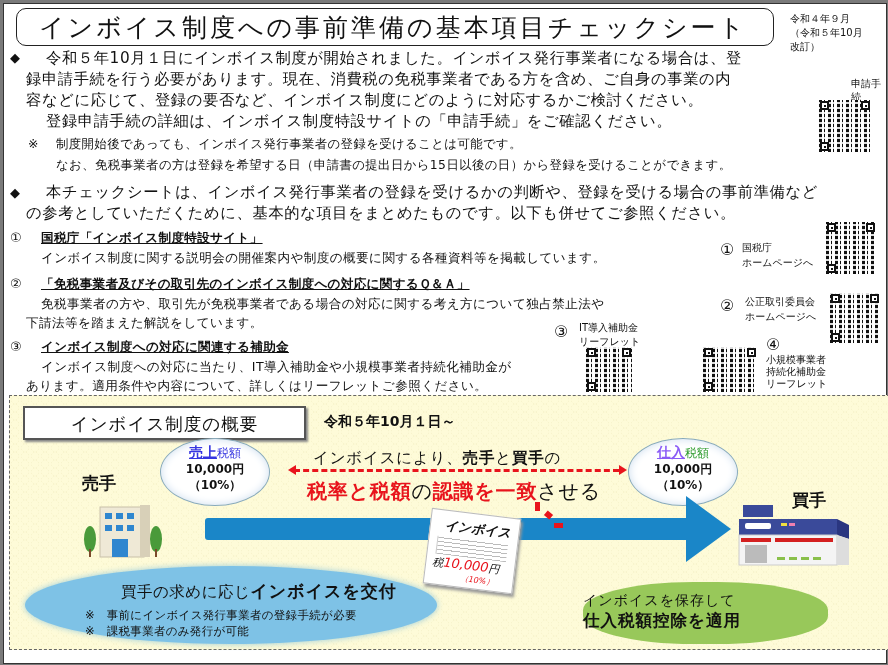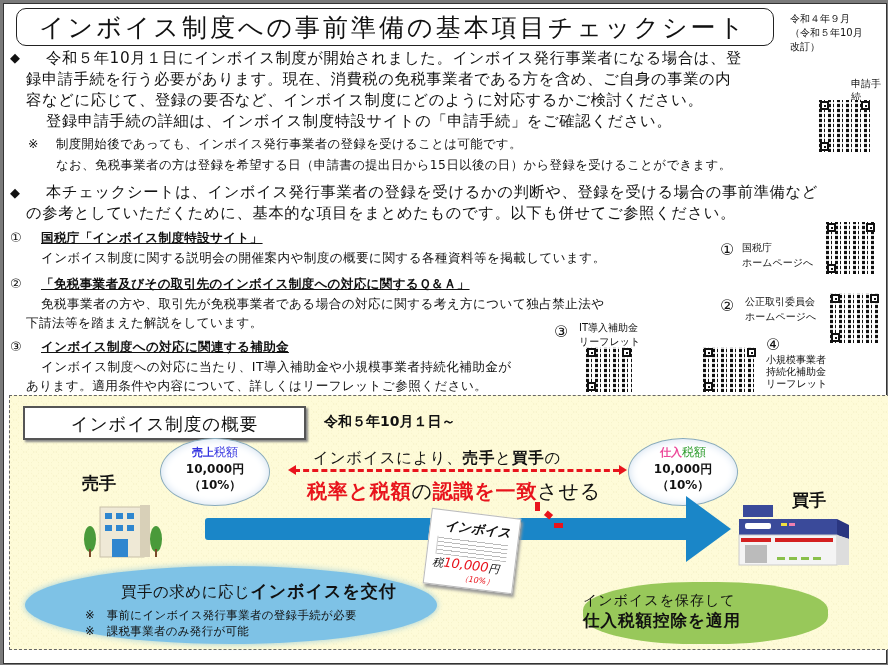--- a/index.html
+++ b/index.html
@@ -27,21 +27,21 @@
   
   .diagram { position:absolute; left:5px; top:391px; width:864px; height:253px; border:1.5px dashed #666;
              background-color:#fefbd8;
              background-image:radial-gradient(circle at 50% 50%, transparent 55%, rgba(220,210,150,.35) 57%, transparent 62%);
              background-size:10px 8px;padding-left:45px; }
   .ov-box { position:absolute; left:13px; top:10px; width:283px; height:34px; border:2px solid #555; background:#fff;
             box-shadow:2px 2px 2px #888; font-size:17.5px; line-height:32px; text-align:center; letter-spacing:1px; box-sizing:border-box; }
   .ov-date { position:absolute; left:314px; top:17px; font-size:14px; font-weight:bold; }
   .bubble { position:absolute; width:108px; height:66px; border:1px solid #8ab; border-radius:50%; background:#fff;
             box-shadow:inset 0 0 8px #cde; text-align:center; font-size:12px; font-weight:bold; line-height:16px; }
-  .bubble .h { font-size:11px; }
+  .bubble .h { font-size:14px;text-decoration:underline; }
   .role { position:absolute; font-size:17px; font-weight:bold; }
   .mid1 { position:absolute; left:303px; top:52px; font-size:15.5px; letter-spacing:0.8px; }
   .mid2 { position:absolute; left:297px; top:82px; font-size:20px; letter-spacing:0.8px; }
   .red { color:#e8141c; font-weight:bold; }
   .dash-arrow { position:absolute; left:284px; top:73px; width:325px; border-top:3px dashed #e8141c; }
   .dash-arrow::before{content:"";position:absolute;left:-6px;top:-7px;border:5.5px solid transparent;border-right:8px solid #e8141c;border-left:none;}
   .dash-arrow::after{content:"";position:absolute;right:-8px;top:-7px;border:5.5px solid transparent;border-left:8px solid #e8141c;border-right:none;}
   .blue-bar { position:absolute; left:195px; top:122px; width:490px; height:22px; background:#1a86c8; border-radius:3px; }
   .blue-head { position:absolute; left:676px; top:100px; width:0; height:0; border-top:33px solid transparent; border-bottom:33px solid transparent; border-left:45px solid #1a86c8; }
   .invoice { position:absolute; left:417px; top:117px; width:88px; height:74px; background:#fff; border:1px solid #bbb;
@@ -166,21 +166,21 @@
 
     <div class="mid1">
       <span>インボイスにより、</span><b>売手</b><span>と</span><b>買手</b><span>の</span>
     </div>
     <div class="dash-arrow"></div>
     <div class="mid2">
       <span class="red">税率と税額</span><span>の</span><span class="red">認識を一致</span><span>させる</span>
     </div>
 
     <div class="bubble" style="left:618px;top:42px;">
-      <div style="margin-top:5px;"><span class="h" style="color:#ec4899">仕入</span><span style="color:#2a9a2a;font-weight:normal">税額</span></div>
+      <div style="margin-top:5px;"><span class="h" style="color:#8b5cf6">仕入</span><span style="color:#2a9a2a;font-weight:normal">税額</span></div>
       <div>10,000円</div>
       <div>（10%）</div>
     </div>
     <div class="role" style="left:782px;top:93px;">買手</div>
 
     <svg class="building" viewBox="0 0 82 58">
       <ellipse cx="8" cy="38" rx="6" ry="13" fill="#4a9a3a"></ellipse>
         <rect x="7" y="48" width="2" height="8" fill="#7a4a2a"></rect>
       <rect x="18" y="6" width="44" height="50" fill="#efe9d6" stroke="#c8c0a8"></rect>
       <rect x="58" y="4" width="10" height="52" fill="#d8d0b8"></rect>

